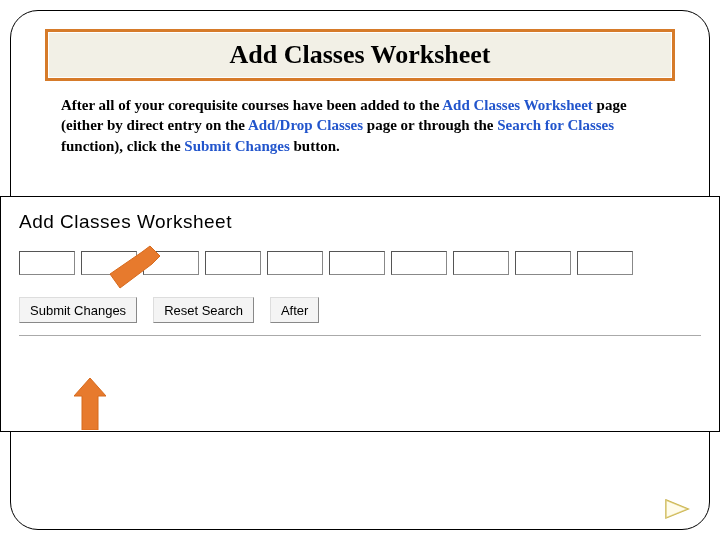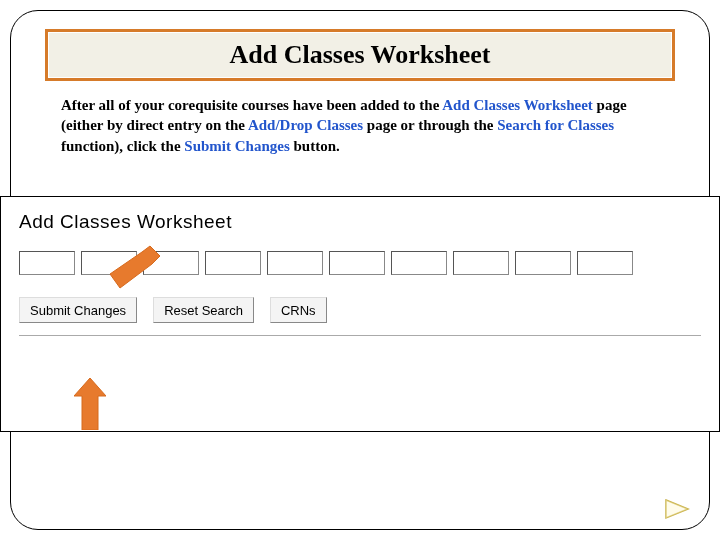--- a/index.html
+++ b/index.html
@@ -148,21 +148,21 @@
     <input class="crn-input" style="">
     <input class="crn-input" style="">
     <input class="crn-input" style="">
     <input class="crn-input" style="">
     <input class="crn-input" style="">
     <input class="crn-input" style="">
   </div>
   <div class="button-row">
     <button class="ss-button">Submit Changes</button>
     <button class="ss-button">Reset Search</button>
-    <button class="ss-button">CRNs</button>
+    <button class="ss-button">After</button>
   </div>
   <hr class="hr-line">
 </div>
 
 <svg class="arrow1" width="80" height="54">
   <polygon points="70,2 80,12 72,20 40,44 30,30 62,8" fill="#e77a2d" stroke="#d66a1d" stroke-width="1"></polygon>
 </svg>
 
 <svg class="arrow2" width="32" height="52">
   <polygon points="16,0 32,18 24,18 24,52 8,52 8,18 0,18" fill="#e77a2d" stroke="#d66a1d" stroke-width="1"></polygon>

